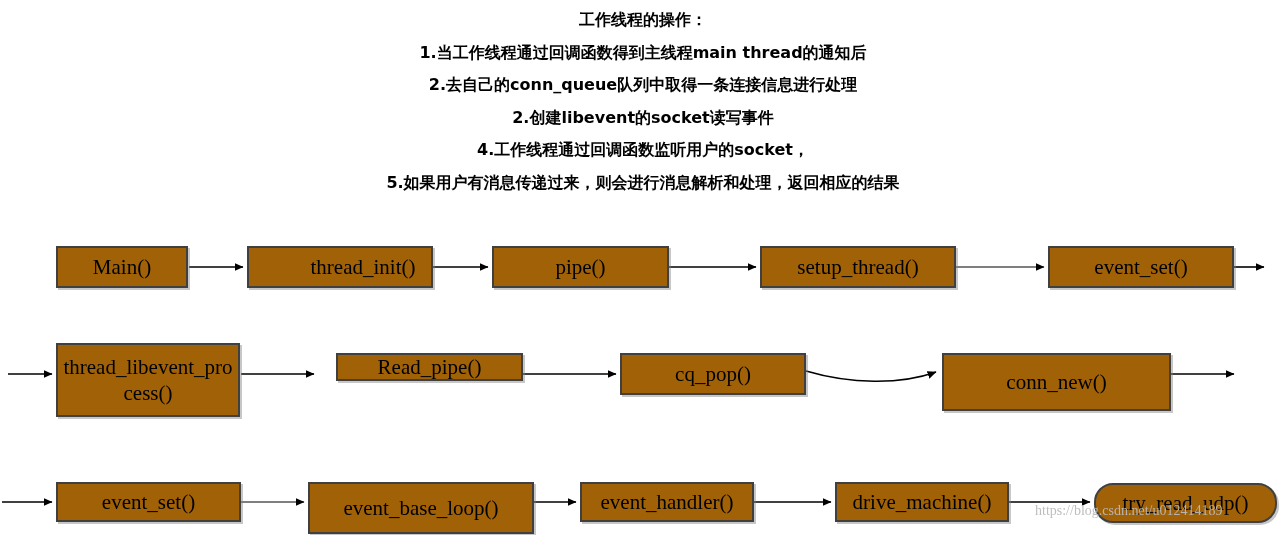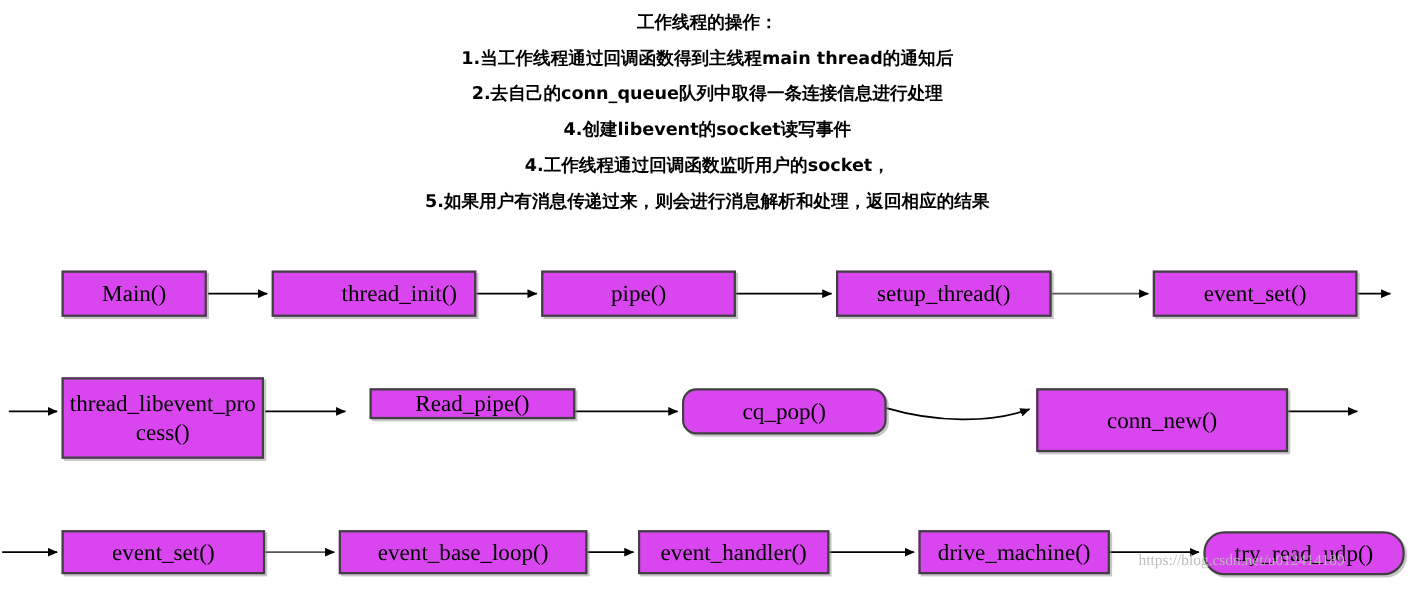--- a/index.html
+++ b/index.html
@@ -32,21 +32,21 @@
     position: absolute;
     left: 0;
     top: 0;
     width: 1286px;
     height: 535px;
     pointer-events: none;
   }
   .node {
     position: absolute;
     box-sizing: border-box;
-    background: #d946ef;
+    background: #a16207;
     border: 2px solid #404040;
     box-shadow: 2px 2px 0 rgba(130,130,130,0.45);
     display: flex;
     align-items: center;
     justify-content: center;
     text-align: center;
     font-family: "Liberation Serif", serif;
     font-size: 21px;
     color: #000000;
     line-height: 1.25;
@@ -68,21 +68,21 @@
 </style>
 </head>
 <body>
 
 <div class="canvas">
 
   <div class="title-block">
     <div>工作线程的操作：</div>
     <div>1.当工作线程通过回调函数得到主线程main thread的通知后</div>
     <div>2.去自己的conn_queue队列中取得一条连接信息进行处理</div>
-    <div>4.创建libevent的socket读写事件</div>
+    <div>2.创建libevent的socket读写事件</div>
     <div>4.工作线程通过回调函数监听用户的socket，</div>
     <div>5.如果用户有消息传递过来，则会进行消息解析和处理，返回相应的结果</div>
   </div>
 
   <svg class="arrows" viewBox="0 0 1286 535" xmlns="http://www.w3.org/2000/svg">
     <defs>
       <marker id="arrowhead" markerWidth="10" markerHeight="8" refX="8.5" refY="4" orient="auto" markerUnits="userSpaceOnUse">
         <path d="M0,0 L9,4 L0,8 z" fill="#000000"></path>
       </marker>
     </defs>
@@ -107,24 +107,24 @@
   </svg>
 
   <div class="node" style="left:56px; top:246px; width:132px; height:42px;">Main()</div>
   <div class="node" style="left:247px; top:246px; width:186px; height:42px;padding-left:48px;">thread_init()</div>
   <div class="node" style="left:492px; top:246px; width:177px; height:42px;">pipe()</div>
   <div class="node" style="left:760px; top:246px; width:196px; height:42px;">setup_thread()</div>
   <div class="node" style="left:1048px; top:246px; width:186px; height:42px;">event_set()</div>
 
   <div class="node" style="left:56px; top:343px; width:184px; height:74px;">thread_libevent_process()</div>
   <div class="node" style="left:336px; top:353px; width:187px; height:28px;">Read_pipe()</div>
-  <div class="node" style="left:620px; top:353px; width:186px; height:42px;border-radius:13px;">cq_pop()</div>
+  <div class="node" style="left:620px; top:353px; width:186px; height:42px;">cq_pop()</div>
   <div class="node" style="left:942px; top:353px; width:229px; height:58px;">conn_new()</div>
 
   <div class="node" style="left:56px; top:482px; width:185px; height:40px;">event_set()</div>
-  <div class="node" style="left:308px; top:482px; width:226px; height:40px;">event_base_loop()</div>
+  <div class="node" style="left:308px; top:482px; width:226px; height:52px;">event_base_loop()</div>
   <div class="node" style="left:580px; top:482px; width:174px; height:40px;">event_handler()</div>
   <div class="node" style="left:835px; top:482px; width:174px; height:40px;">drive_machine()</div>
   <div class="node" style="left:1094px; top:483px; width:183px; height:40px;border-radius:19px;">try_read_udp()</div>
 
   <div class="watermark">https://blog.csdn.net/u012414189</div>
 
 </div>
 
 </body></html>

